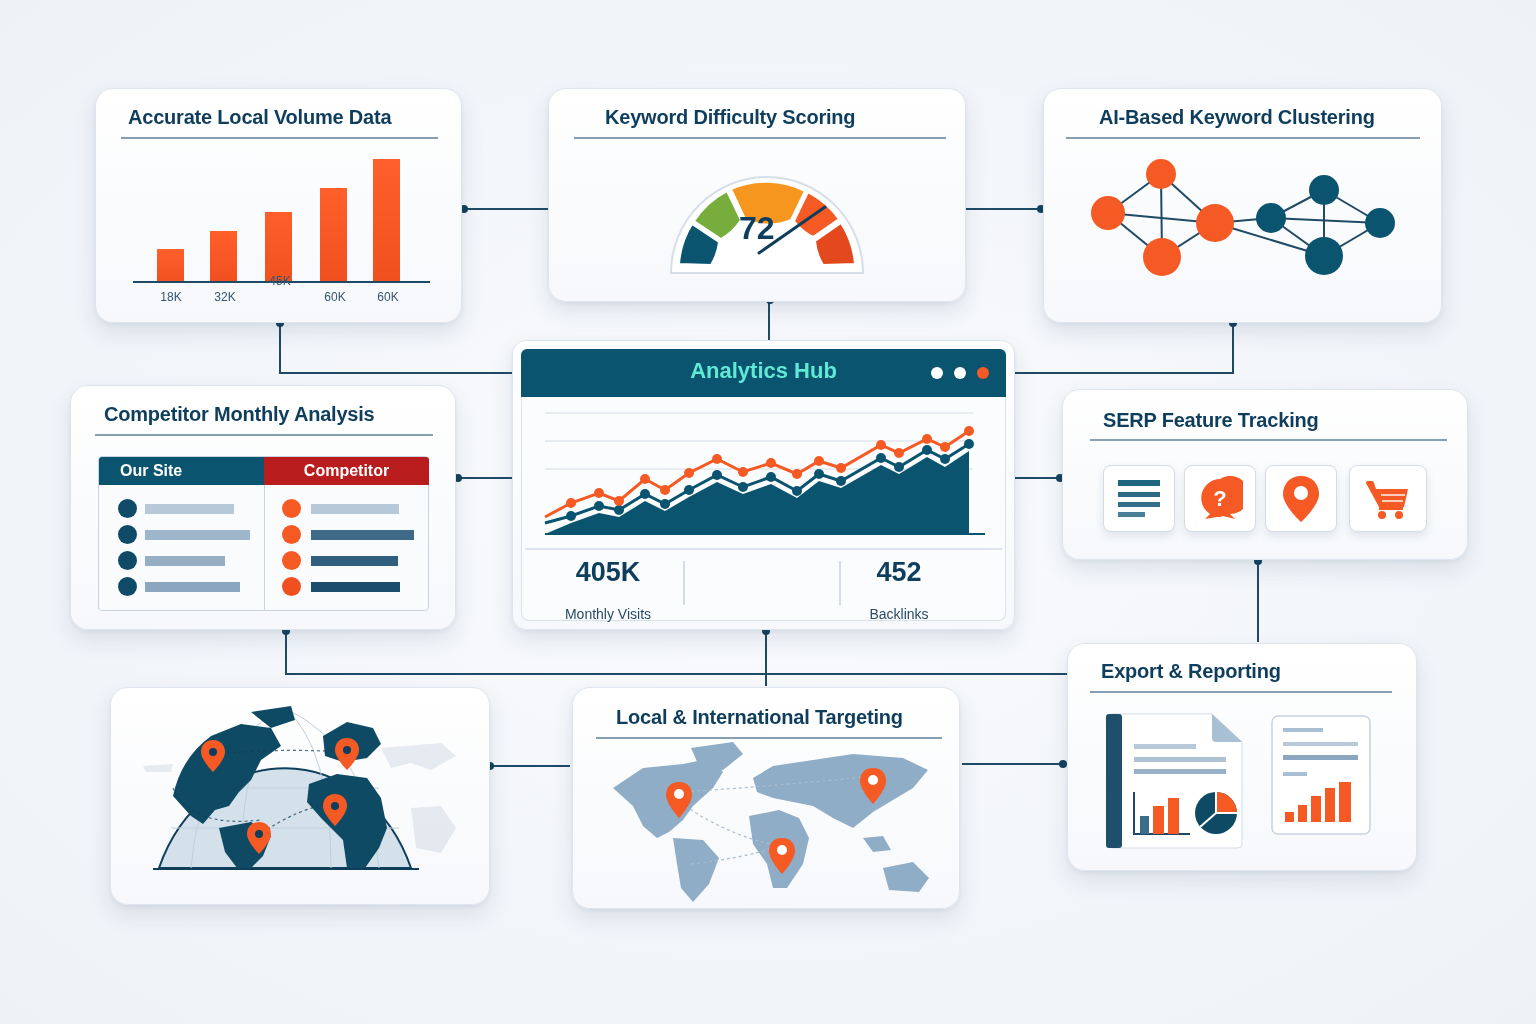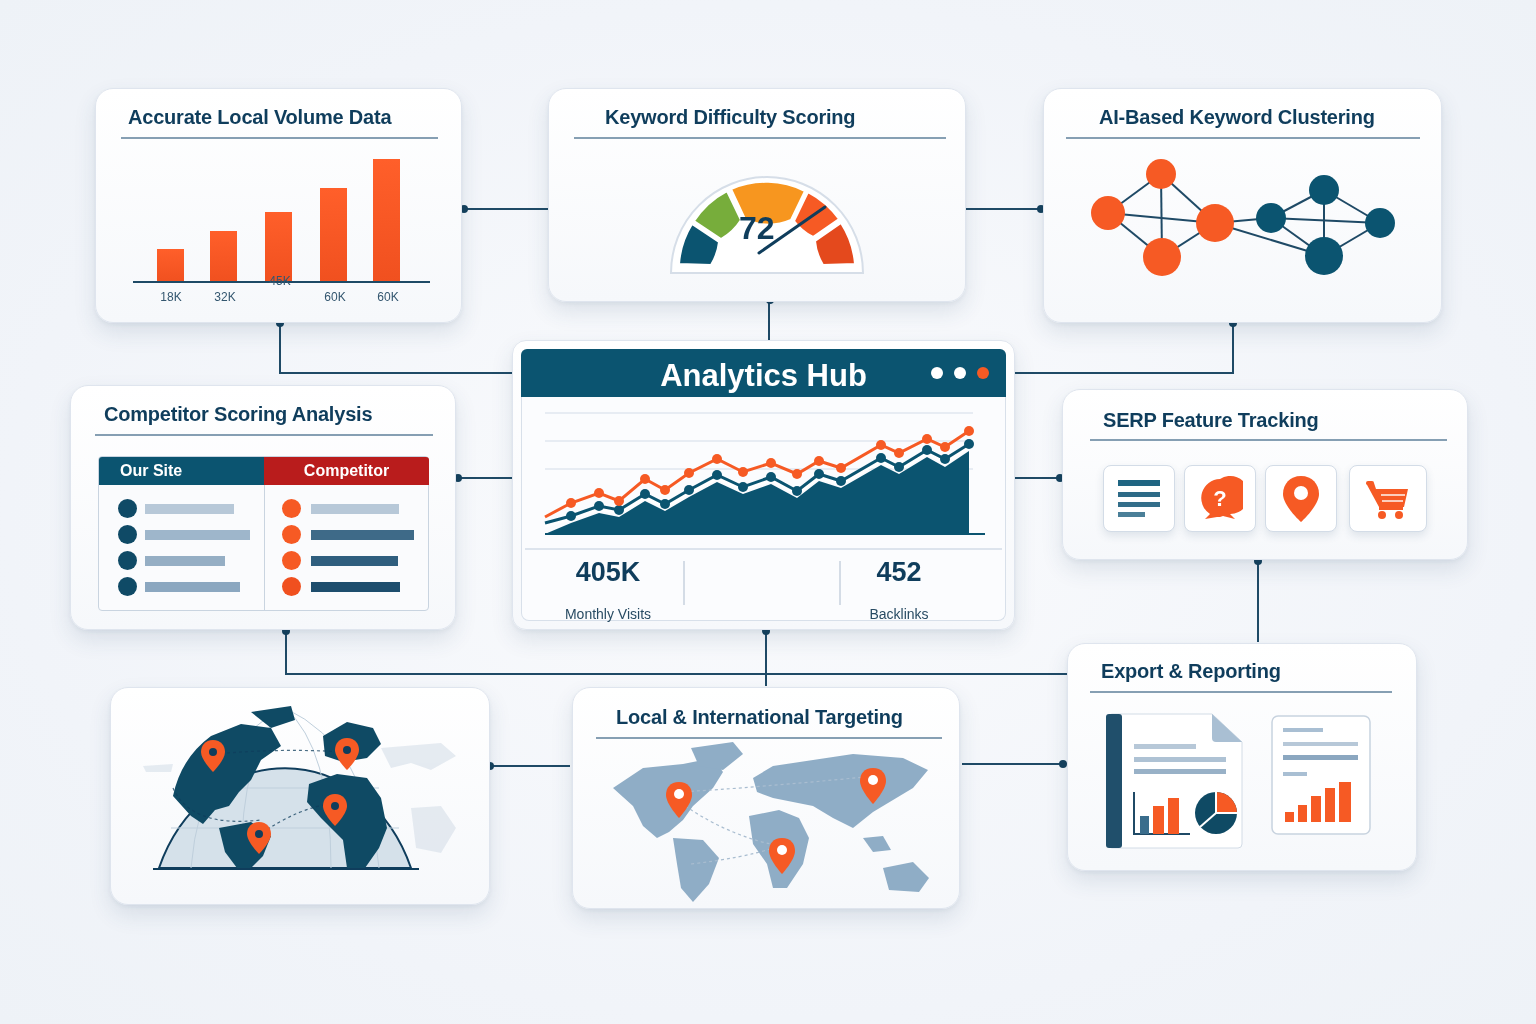--- a/index.html
+++ b/index.html
@@ -35,21 +35,21 @@
   
   .bars { position: absolute; }
   .bar { position: absolute; bottom: 0; width: 27px; background: linear-gradient(180deg,#ff5f2a,#f0501f); }
   .bar-axis { position: absolute; height: 2px; background: #1e4a66; }
   .bar-label { position: absolute; font-size: 12px; color: #33566f; width: 50px; text-align: center; }
   
   .hub-header {
     position: absolute; left: 8px; top: 8px; right: 8px; height: 48px;
     background: #0b5470; border-radius: 6px 6px 0 0;
   }
-  .hub-title { position: absolute; left: 0; right: 0; top: 9px; text-align: center; color: #ffffff; font-size: 31px; font-weight: bold; }
+  .hub-title { position: absolute; left: 0; right: 0; top: 9px; text-align: center; color: #5eead4; font-size: 22px; font-weight: bold; }
   .hub-dot { position: absolute; top: 18px; width: 12px; height: 12px; border-radius: 50%; }
   .hub-body {
     position: absolute; left: 8px; right: 8px; top: 56px; bottom: 8px;
     background: #fbfcfe; border: 1px solid #d8e0ea; border-top: none; border-radius: 0 0 8px 8px;
   }
   .stat { position: absolute; top: 216px; width: 150px; text-align: center; }
   .stat-value { font-size: 27px; font-weight: bold; color: #0f3d5c; }
   .stat-label { font-size: 14px; color: #284b63; margin-top: 18px; }
   .stat-sep { position: absolute; top: 220px; width: 2px; height: 44px; background: #d4dce6; }
   
@@ -248,21 +248,21 @@
     </div>
     <div class="stat-sep" style="left:170px;"></div>
     <div class="stat-sep" style="left:326px;"></div>
     <div class="stat" style="left:311px;">
       <div class="stat-value">452</div>
       <div class="stat-label">Backlinks</div>
     </div>
   </div>
 
   <div class="card" style="left:70px;top:385px;width:386px;height:245px;">
-    <div class="card-title" style="left:33px;top:17px;">Competitor Scoring Analysis</div>
+    <div class="card-title" style="left:33px;top:17px;">Competitor Monthly Analysis</div>
     <div class="card-rule" style="left:24px;top:48px;width:338px;"></div>
     <div class="cmp-table" style="left:27px;top:70px;width:331px;height:155px;border-radius:4px;">
       <div class="cmp-head" style="left:0;width:165px;background:#0b5470;padding-left:21px;border-radius:3px 0 0 0;">
         <span>Our Site</span>
       </div>
       <div class="cmp-head" style="left:165px;width:165px;background:#b91c1c;text-align:center;border-radius:0 3px 0 0;">
         <span>Competitor</span>
       </div>
       <div style="position:absolute;left:165px;top:28px;width:1px;bottom:0;background:#c9d4e0;"></div>
 

